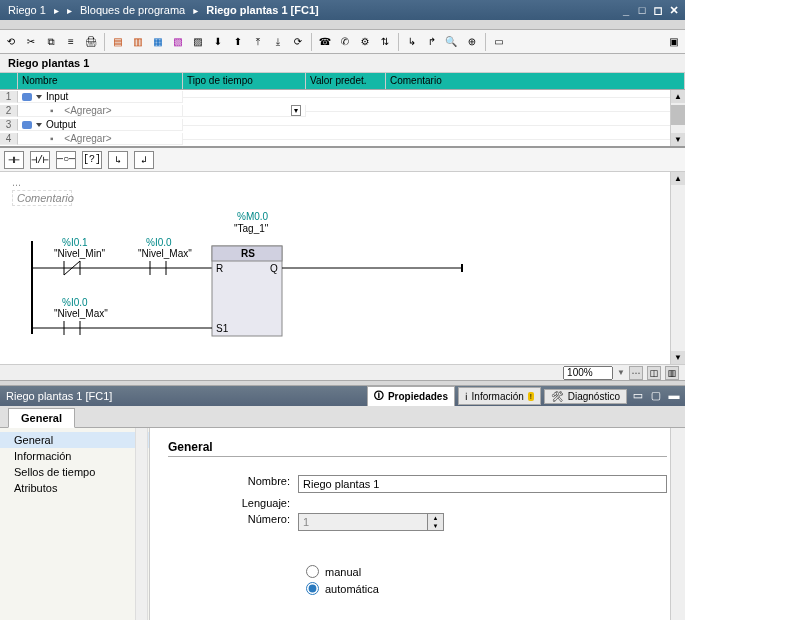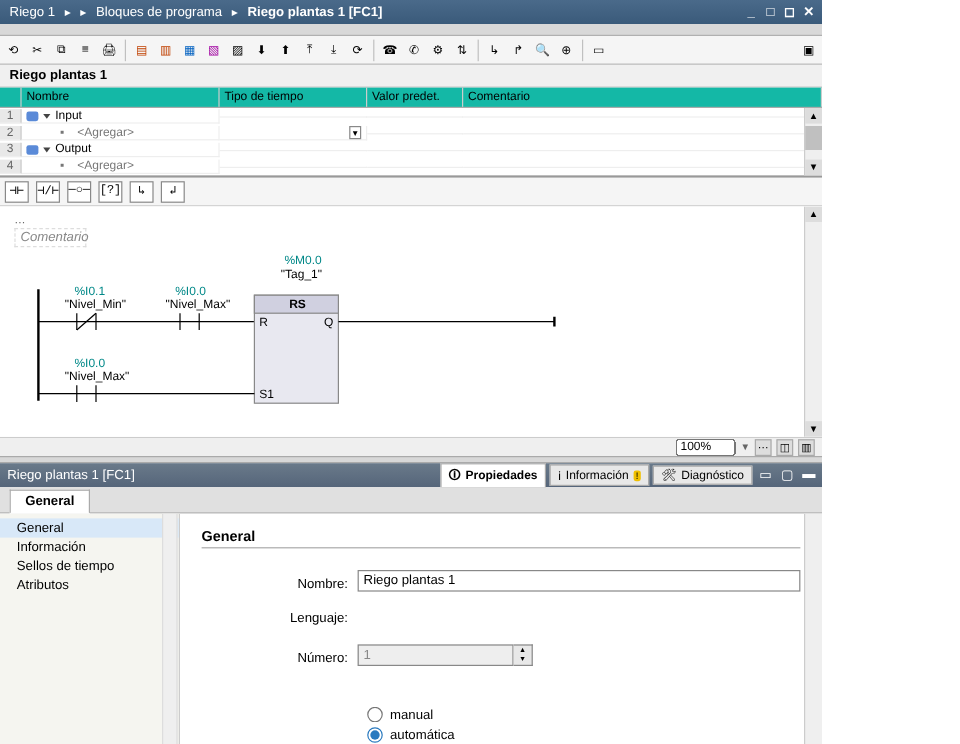--- a/index.html
+++ b/index.html
@@ -57,21 +57,21 @@
   .proptabs .ptab2 { background:#fff; border:1px solid #aaa; border-bottom:1px solid #fff; padding:3px 12px; font-weight:bold; margin-bottom:-1px; cursor:pointer; }
   
   .propbody { flex:1; display:flex; background:#fff; overflow:hidden; position:relative; }
   .propnav { width:150px; background:#f5f5f0; border-right:1px solid #ccc; padding:4px 0; }
   .propnav .ni { padding:2px 14px; cursor:pointer; font-size:11px; }
   .propnav .ni.sel { background:#d8e8f8; }
   .propnav .navsb { position:absolute; left:135px; top:0; bottom:0; width:13px; background:#efefef; border-left:1px solid #ddd; border-right:1px solid #ddd; }
   
   .propform { flex:1; padding:12px 18px; position:relative; }
   .propform h3 { font-size:12px; font-weight:bold; border-bottom:1px solid #aaa; padding-bottom:2px; margin-bottom:18px; }
-  .frow { display:flex; align-items:flex-end; margin-bottom:16px; }
+  .frow { display:flex; align-items:flex-start; margin-bottom:4px; }
   .frow label { width:130px; text-align:right; padding-right:8px; font-size:11px; }
   .frow input[type=text], .frow select { flex:1; max-width:440px; height:18px; font-size:11px; padding:0 4px; border:1px solid #888; }
   .frow.dis input { background:#eee; color:#888; width:130px; flex:none; }
   .frow .spin { width:16px; height:18px; border:1px solid #888; border-left:none; background:#e8e8e8; display:flex; flex-direction:column; font-size:6px; }
   .frow .spin div { flex:1; text-align:center; line-height:8px; cursor:pointer; }
   .radiogrp { margin-left:138px;margin-top:32px; }
   .radiogrp label { display:flex; align-items:center; gap:6px; padding:2px 0; font-size:11px; }
   .radiogrp input[type=radio] { accent-color:#2a7abf; }
   .propsb { position:absolute; right:0; top:0; bottom:0; width:15px; background:#efefef; border-left:1px solid #ccc; }
   

